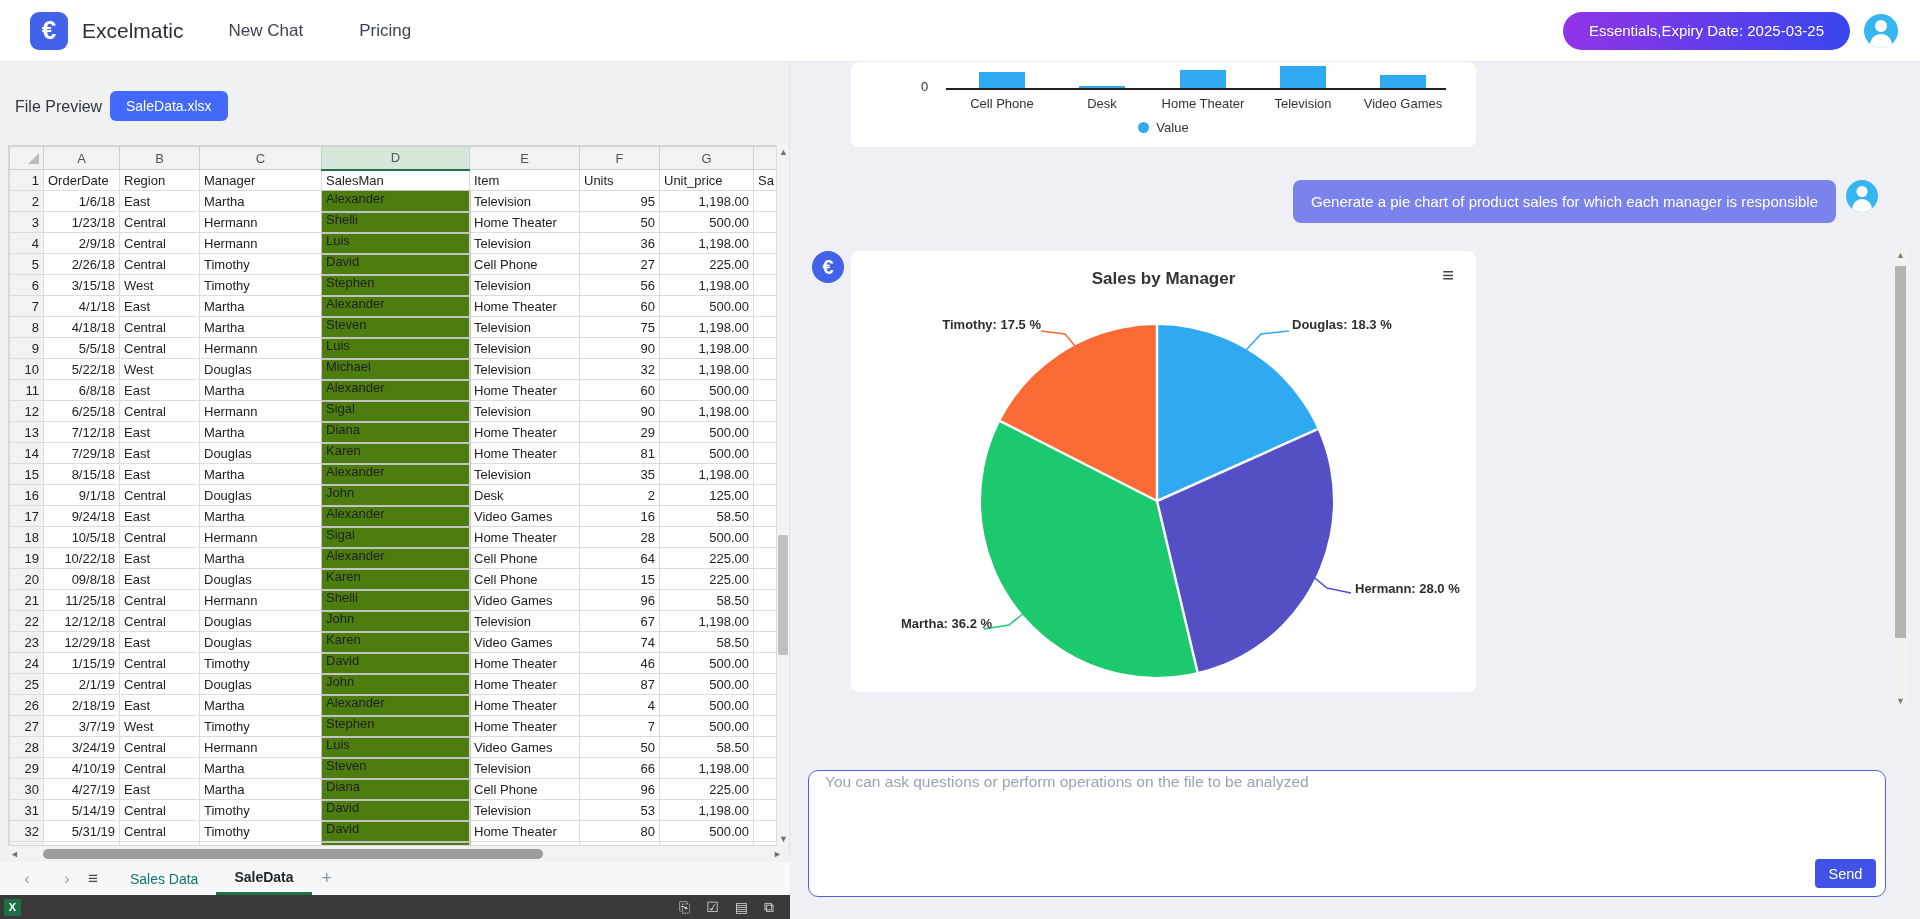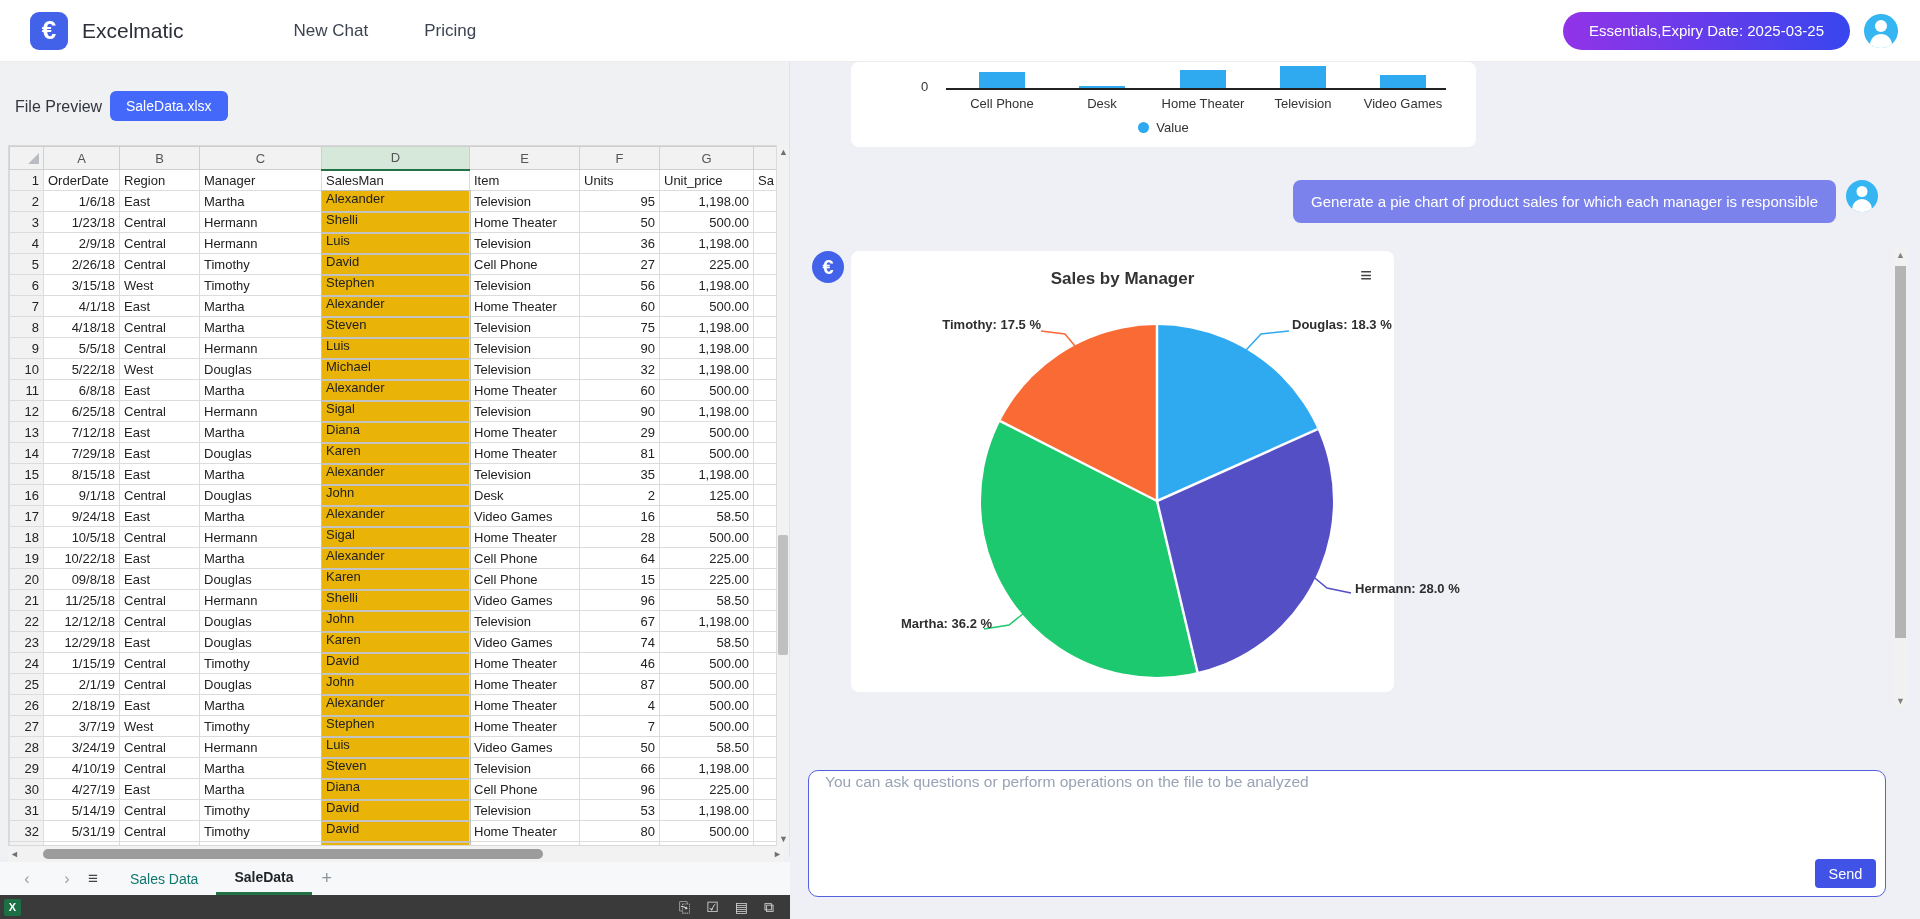--- a/index.html
+++ b/index.html
@@ -6,21 +6,21 @@
   html,body { width:1920px; height:919px; overflow:hidden;
     font-family:"Liberation Sans", sans-serif; background:#eef0f5; }
 
   
   .topnav { position:relative; width:1920px; height:62px; background:#fff;
     border-bottom:1px solid #ececec; display:flex; align-items:center; z-index:30; }
   .logo { width:38px; height:38px; margin-left:30px; border-radius:9px; background:#4262ea;
     color:#fff; display:flex; align-items:center; justify-content:center;
     font-size:26px; font-weight:bold; }
   .brand { font-size:21px; color:#2d2f39; margin-left:14px; font-weight:500; }
-  .navlinks { display:flex; gap:56px; margin-left:110px; }
+  .navlinks { display:flex; gap:56px; margin-left:45px; }
   .navlink { font-size:17px; color:#3c4350; cursor:pointer; }
   .nav-spacer { flex:1; }
   .plan-badge { height:38px; border-radius:19px; padding:0 26px; display:flex; align-items:center;
     background:linear-gradient(90deg,#9233e8,#3846ee); color:#fff; font-size:15px; font-weight:500; }
   .nav-avatar { width:34px; height:34px; border-radius:50%; background:#35b5f2; margin:0 22px 0 14px;
     position:relative; overflow:hidden; }
   .avatar-head { position:absolute; left:50%; top:6px; transform:translateX(-50%);
     width:12px; height:12px; border-radius:50%; background:#fff; }
   .avatar-body { position:absolute; left:50%; top:20px; transform:translateX(-50%);
     width:22px; height:14px; border-radius:11px 11px 0 0; background:#fff; }
@@ -36,21 +36,21 @@
 
   .sheet-wrap { position:absolute; left:8px; top:83px; width:776px; height:701px;
     background:#fff; overflow:hidden; border:1px solid #d8d8d8; }
   table.sheet { border-collapse:collapse; table-layout:fixed; }
   table.sheet td, table.sheet th { border:1px solid #dcdcdc; overflow:hidden; white-space:nowrap;
     font-weight:normal; padding:0 4px; font-size:13px; color:#222; height:21px; }
   tr.colhead th { background:#f2f2f2; color:#555; text-align:center; border-color:#cfcfcf; height:23px; }
   th.sel-col { background:#d5e8da !important; border-bottom:2px solid #217346 !important; color:#2a2a2a; }
   td.rownum { background:#f2f2f2; color:#555; text-align:right; border-color:#cfcfcf; font-size:12px; }
   .al-r { text-align:right; } .al-l { text-align:left; }
-  td.d-cell { font-size:15px; background:#eab308; outline:1px solid #c3c3c3; line-height:15px;
+  td.d-cell { font-size:15px; background:#4d7c0f; outline:1px solid #c3c3c3; line-height:15px;
     vertical-align:top; padding-top:1px; }
   .corner-tri { width:0; height:0; border-left:11px solid transparent; border-bottom:11px solid #b9bcc1;
     margin-left:auto; }
 
   .v-scroll { position:absolute; right:0; top:83px; width:13px; height:701px; background:#f2f2f2;
     border-left:1px solid #dcdcdc; }
   .v-thumb { position:absolute; left:1px; width:10px; top:390px; height:120px; background:#c0c0c0; border-radius:2px; }
   .h-scroll { position:absolute; left:8px; top:784px; width:776px; height:16px; background:#f2f2f2;
     display:flex; align-items:center; }
   .h-thumb { margin-left:22px; width:500px; height:10px; background:#9c9c9c; border-radius:5px; }
@@ -88,21 +88,21 @@
   .user-bubble { background:#7b82ec; color:#fff; font-size:15px; padding:13px 18px; border-radius:8px;
     max-width:560px; }
   .chat-avatar { width:32px; height:32px; border-radius:50%; background:#35b5f2; position:relative;
     overflow:hidden; flex:none; }
   .chat-avatar .avatar-head { width:11px; height:11px; top:6px; }
   .chat-avatar .avatar-body { top:19px; width:20px; height:13px; }
 
   .assistant-avatar { position:absolute; left:22px; top:189px; width:32px; height:32px; border-radius:50%;
     background:#4262ea; color:#fff; font-weight:bold; font-size:20px;
     display:flex; align-items:center; justify-content:center; }
-  .pie-card { position:absolute; left:61px; top:189px; width:543px; height:441px; }
+  .pie-card { position:absolute; left:61px; top:189px; width:625px; height:441px; }
   .pie-title { position:absolute; left:0; right:0; top:18px; text-align:center; font-size:17px;
     font-weight:bold; color:#333; }
   .pie-menu { position:absolute; right:22px; top:14px; font-size:20px; color:#444; cursor:pointer; line-height:1; }
   .pie { position:absolute; left:130px; top:74px; width:352px; height:352px; border-radius:50%; }
   .pie-svg { position:absolute; left:0; top:0; pointer-events:none; }
   .pie-label { position:absolute; font-size:13px; font-weight:bold; color:#2e2e2e; white-space:nowrap; }
 
   .chat-scrollbar { position:absolute; right:12px; top:186px; width:15px; height:460px; background:#f1f1f1;
     border-radius:2px; }
   .chat-scroll-thumb { position:absolute; left:2px; top:18px; width:11px; height:372px; background:#b4b4b4; }

